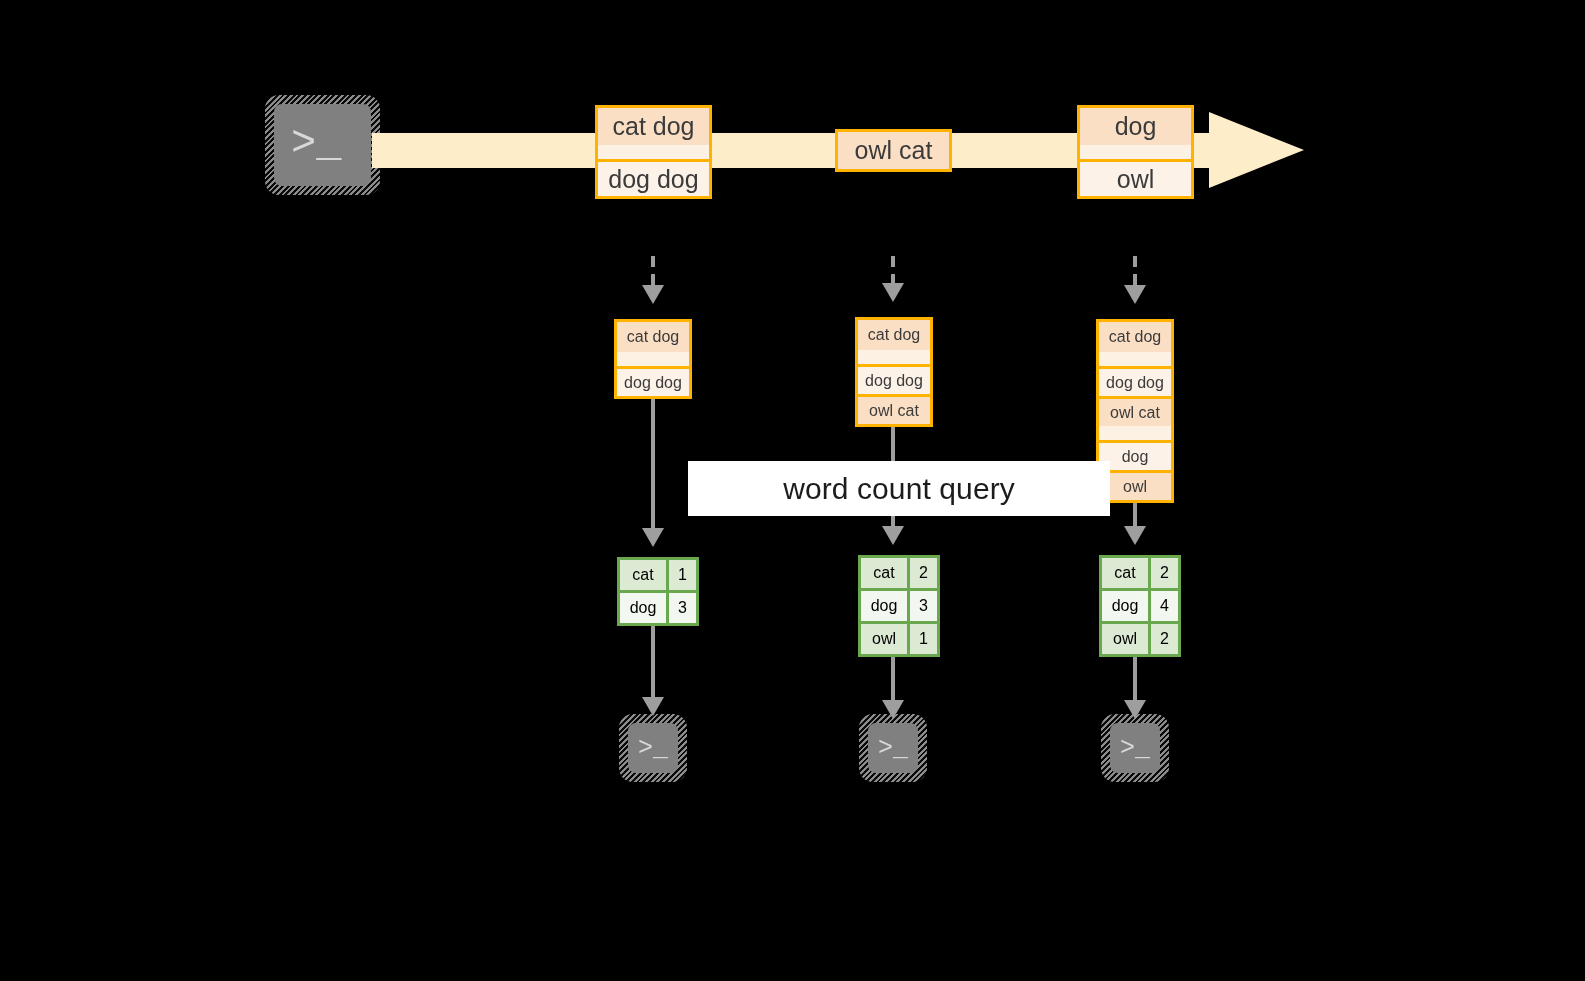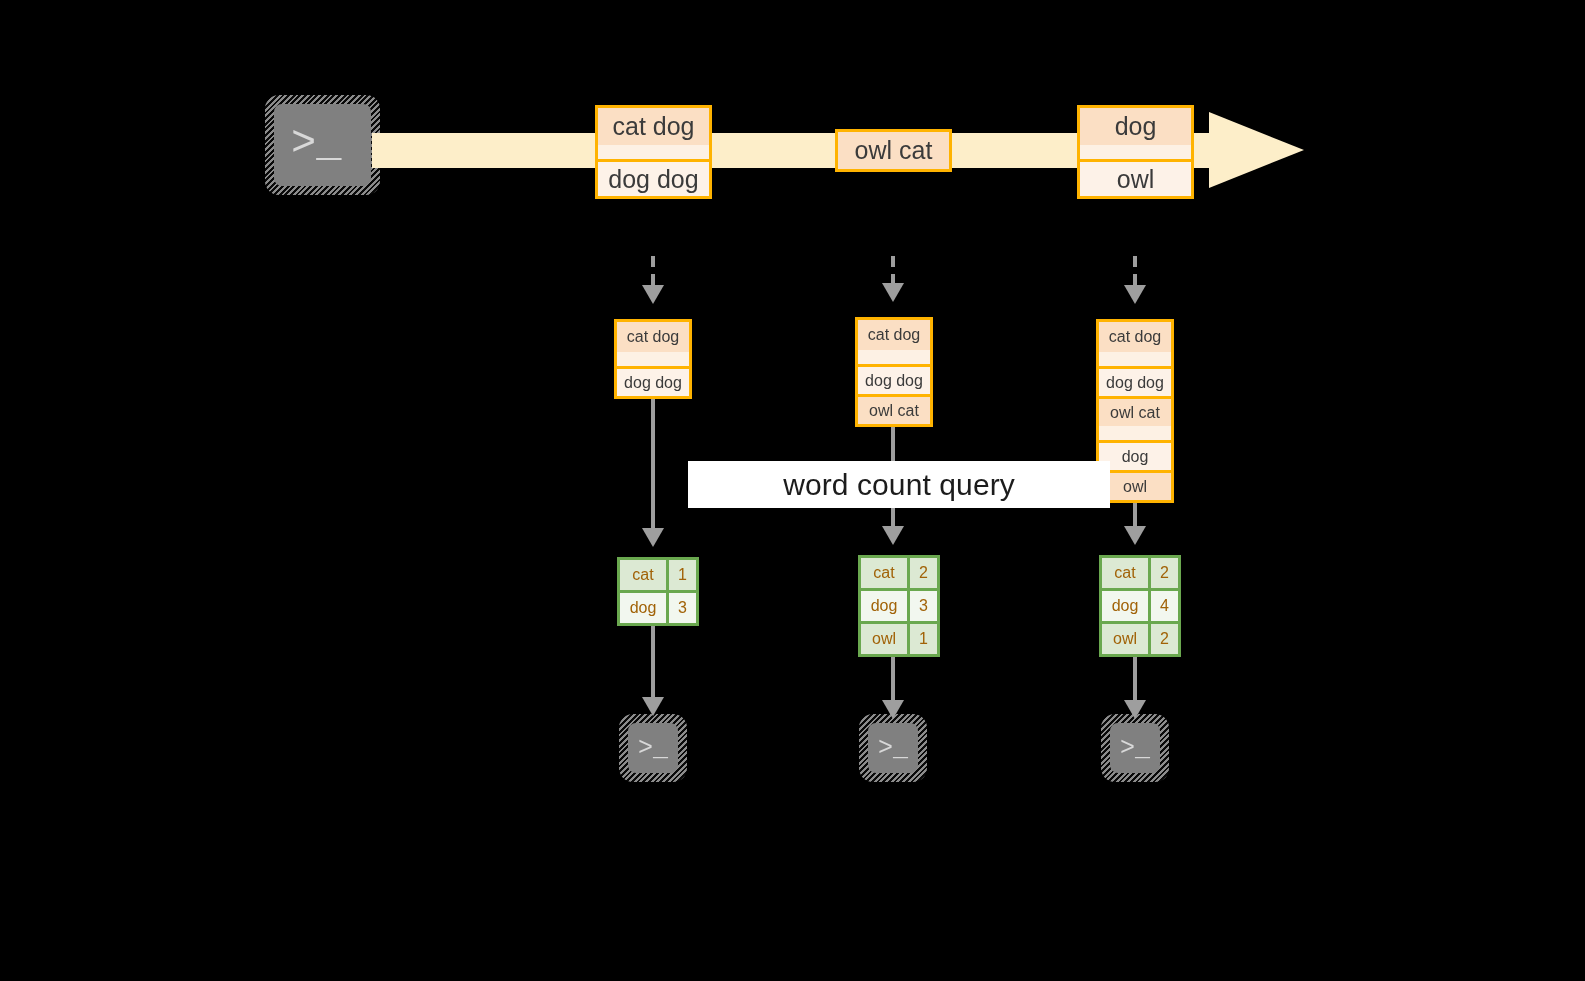--- a/index.html
+++ b/index.html
@@ -122,21 +122,21 @@
     background: #f1f6ee;
   }
   .gtable .grow { display: flex; height: 30px; }
   .gtable .grow + .grow { border-top: 3px solid #6aa84f; }
   .gtable .gcell {
     box-sizing: border-box;
     display: flex;
     align-items: center;
     justify-content: center;
     font-size: 16px;
-    color: #a16207;
+    color: #000000;
   }
   .gtable .gcell.k { width: 46px; }
   .gtable .gcell.v { width: 30px; border-left: 3px solid #6aa84f; }
   .gtable .grow.dark  .gcell { background: #dce9d3; }
   .gtable .grow.light .gcell { background: #f2f7ef; }
   .gt1 { left: 617px;  top: 557px; }
   .gt2 { left: 858px;  top: 555px; }
   .gt3 { left: 1099px; top: 555px; }
 
   
@@ -165,21 +165,21 @@
     border-top: 19px solid #9e9e9e;
     z-index: 3;
   }
 
   
   .caption-band {
     position: absolute;
     left: 688px;
     top: 461px;
     width: 422px;
-    height: 47px;
+    height: 55px;
     background: #ffffff;
     z-index: 5;
     display: flex;
     align-items: center;
     justify-content: center;
   }
   .caption-band span {
     font-size: 30px;
     color: #1c1c1c;
     white-space: nowrap;

